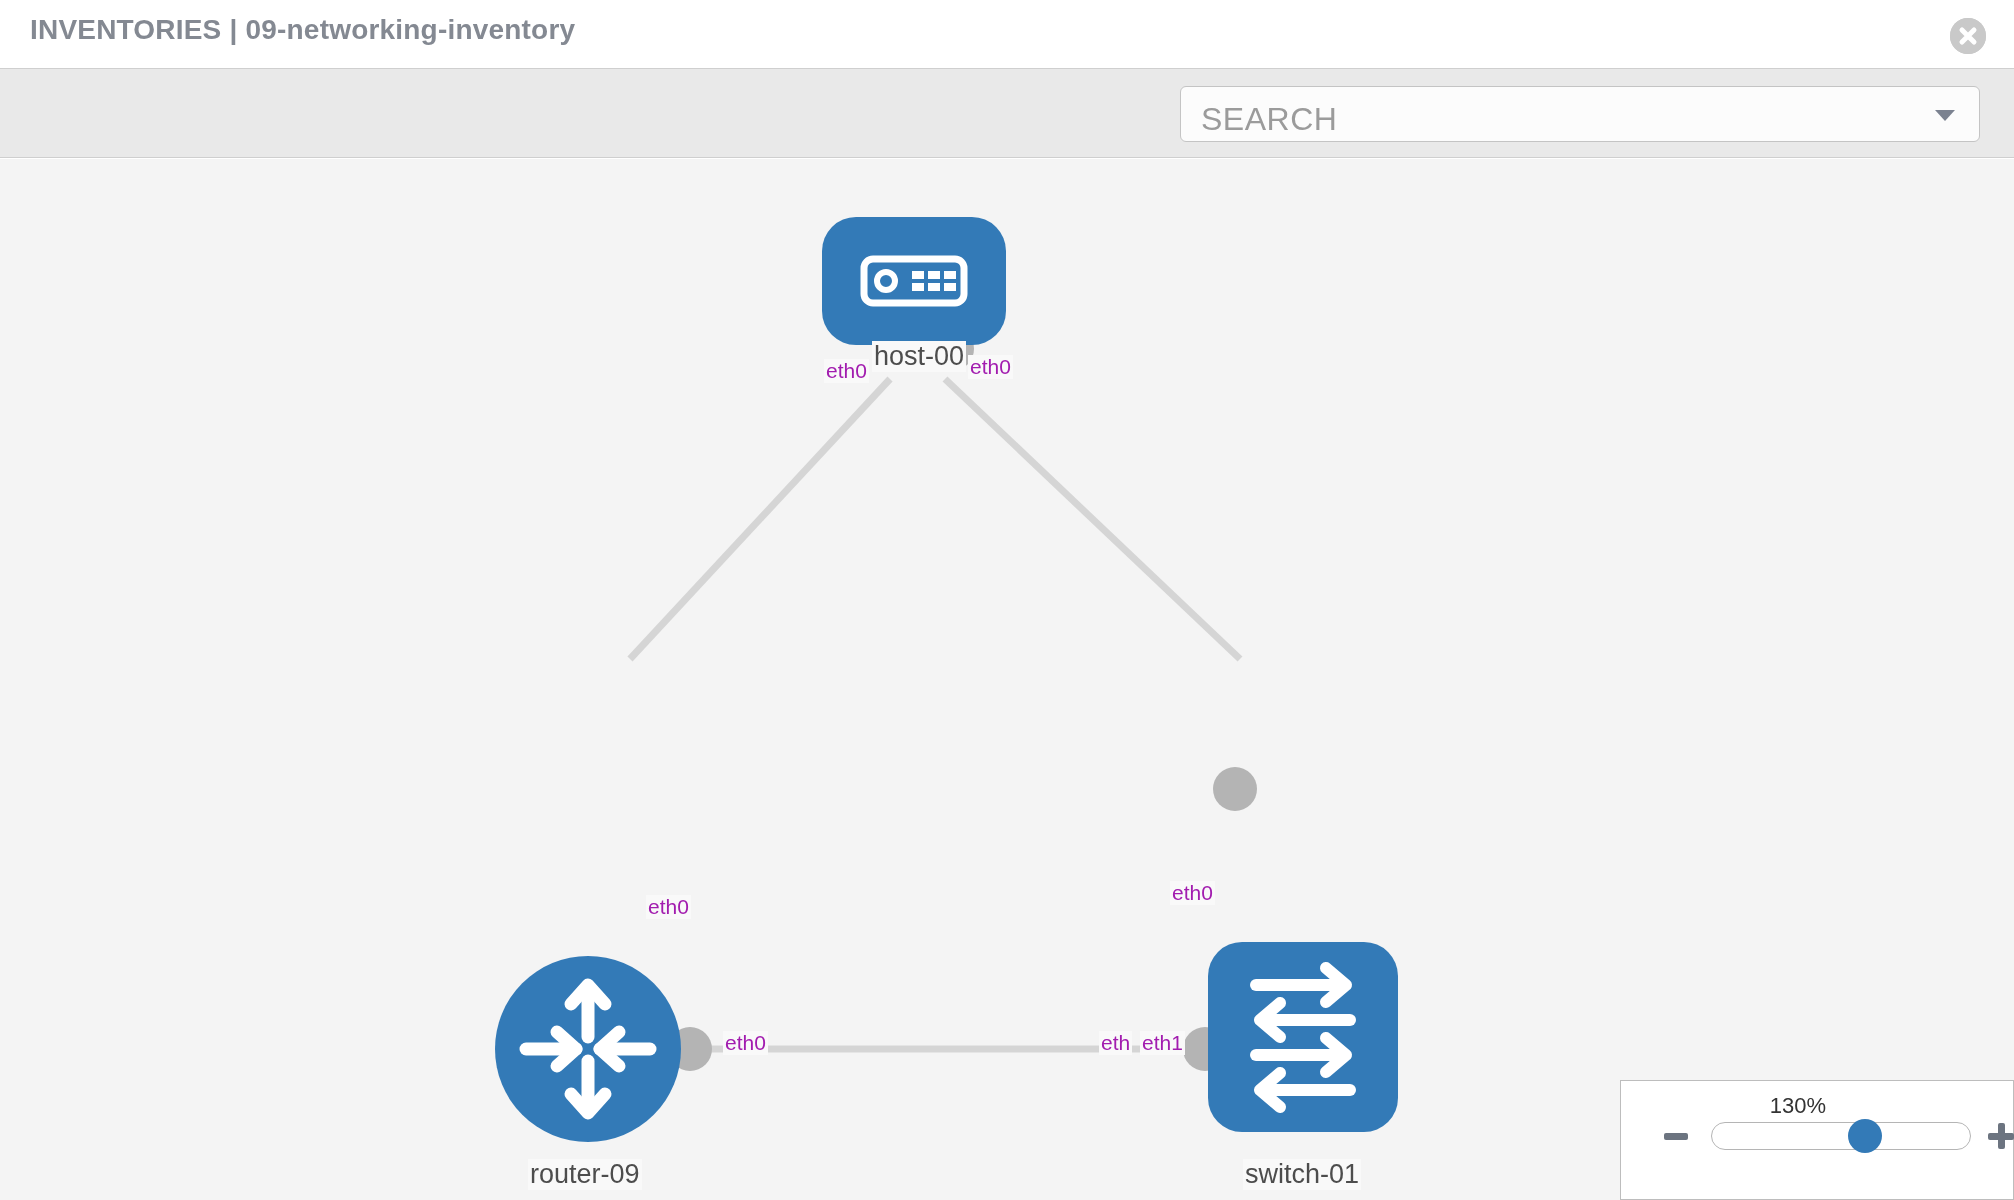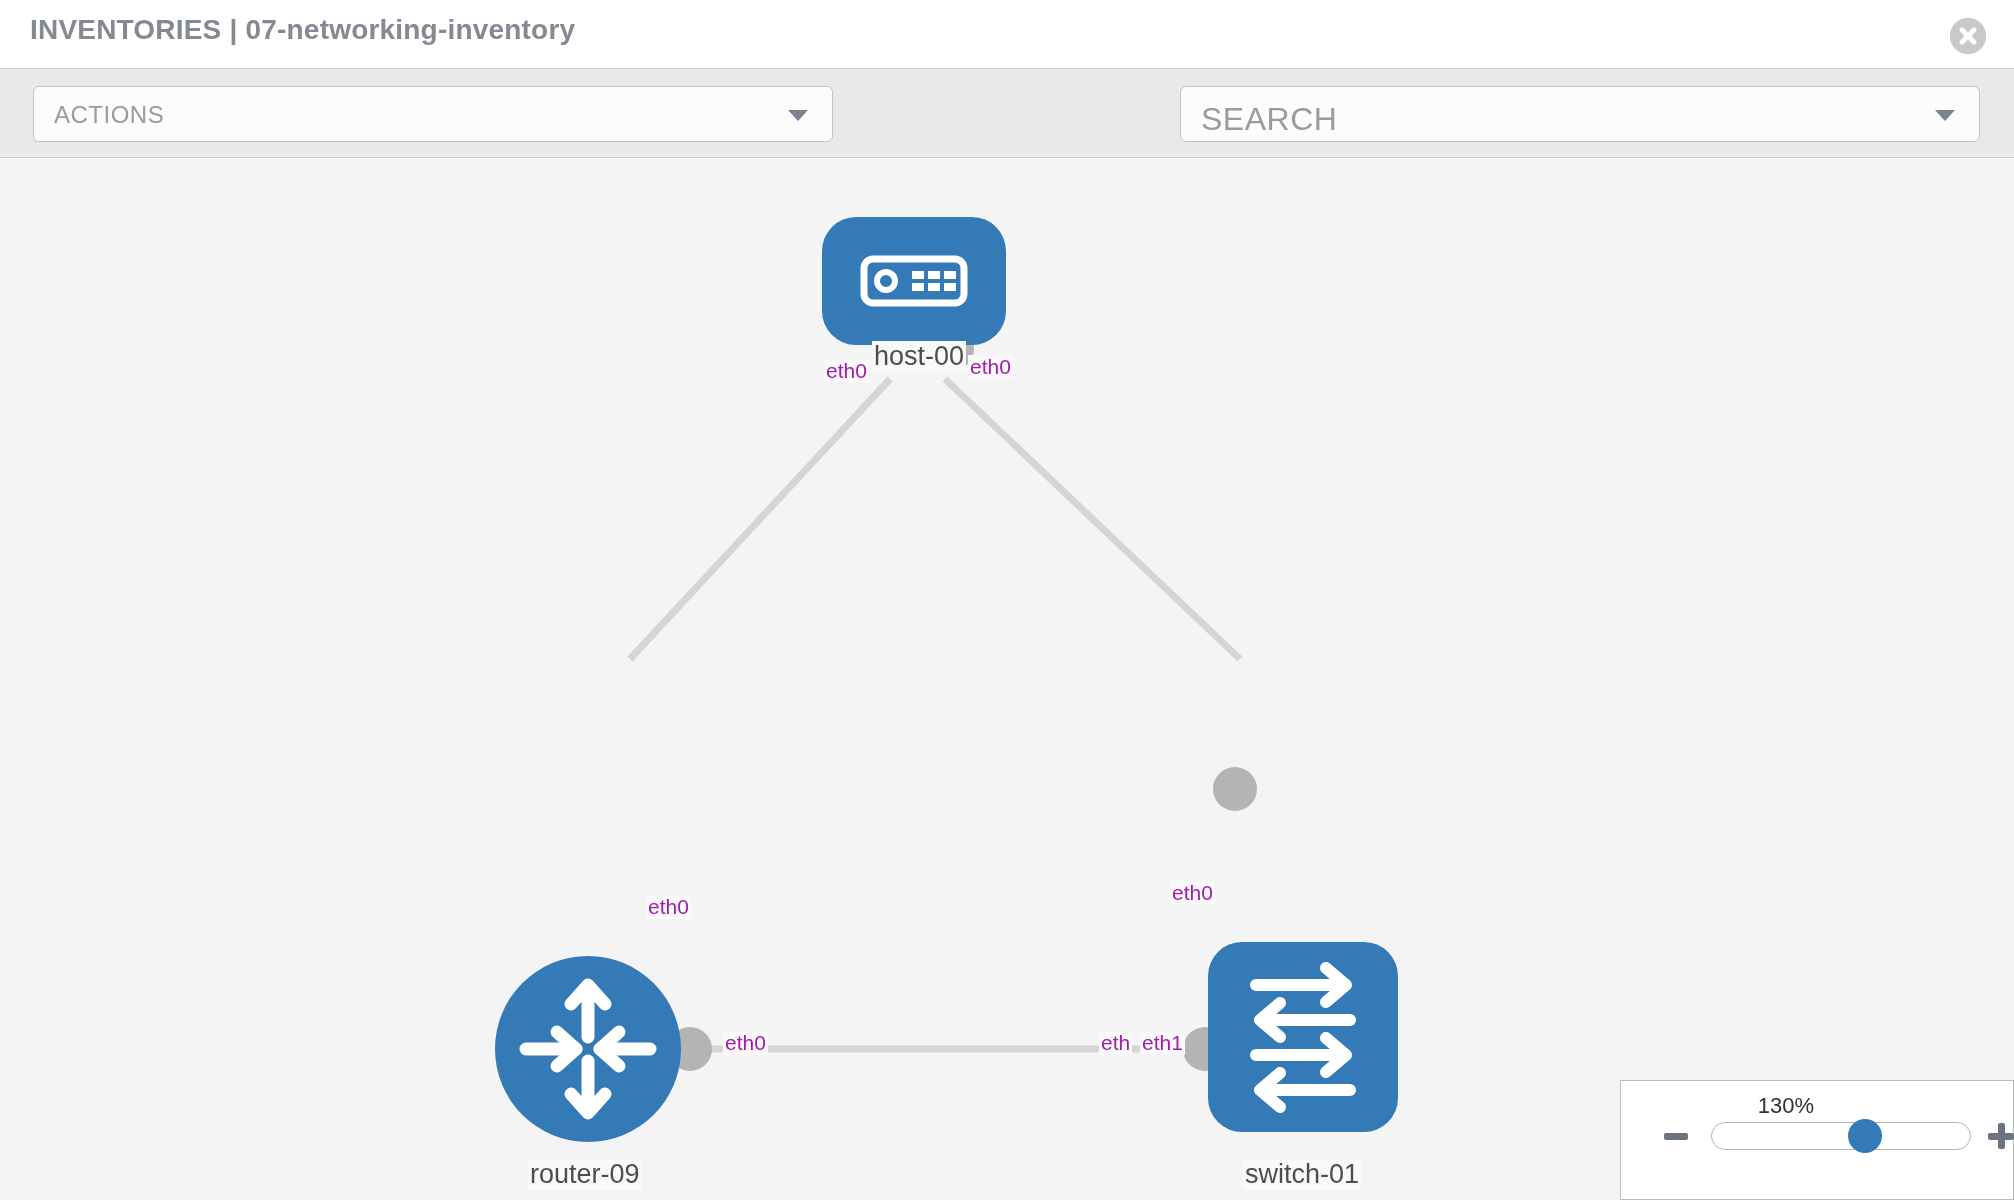--- a/index.html
+++ b/index.html
@@ -111,21 +111,21 @@
   }
 
   
   .zoom-panel {
     position: absolute; left: 1620px; top: 1080px;
     width: 394px; height: 120px;
     background: #ffffff;
     border: 1px solid #bdbdbd;
   }
   .zoom-value {
-    position: absolute; left: 0; top: 12px;
+    position: absolute; left: 12px; top: 12px;
     width: 330px; text-align: center;
     font-size: 22px; color: #333333;
   }
   .zoom-minus {
     position: absolute; left: 43px; top: 52px;
     width: 24px; height: 7px;
     background: #6c7480; border-radius: 2px;
     cursor: pointer;
   }
   .zoom-track {
@@ -152,35 +152,31 @@
   }
   .zoom-plus::before { left: 0; top: 10px; width: 26px; height: 7px; }
   .zoom-plus::after  { left: 10px; top: 0; width: 7px; height: 26px; }
 </style>
 </head>
 <body>
 
 <div id="app">
 
   <div class="header">
-    <div class="page-title">INVENTORIES | 07-networking-inventory</div>
+    <div class="page-title">INVENTORIES | 09-networking-inventory</div>
     <div class="close-btn">
       <svg width="36" height="36" viewBox="0 0 36 36" aria-hidden="true">
         <circle cx="18" cy="18" r="18" fill="#c9c9c9"></circle>
         <path d="M12 12 L24 24 M24 12 L12 24" stroke="#ffffff" stroke-width="5" stroke-linecap="round"></path>
       </svg>
     </div>
   </div>
 
   <div class="toolbar">
 
-    <div class="actions-select">
-      <span class="label">ACTIONS</span>
-      <span class="caret"></span>
-    </div>
 
     <div class="tool-icon" id="wrench-icon">
       <svg width="44" height="44" viewBox="0 0 44 44" aria-hidden="true">
         <path d="M30.5 7.5 a11 11 0 1 0 5.5 13.5 l-7.5 -3.2 l-2.4 -6.4 z" fill="none" stroke="#7b8290" stroke-width="4" stroke-linejoin="round" transform="rotate(25 22 22)"></path>
         <path d="M24 21 L10.5 34.5" stroke="#7b8290" stroke-width="5" stroke-linecap="round"></path>
         <circle cx="10" cy="35" r="3.2" fill="#7b8290"></circle>
       </svg>
     </div>
 
     <div class="tool-icon" id="key-icon">

